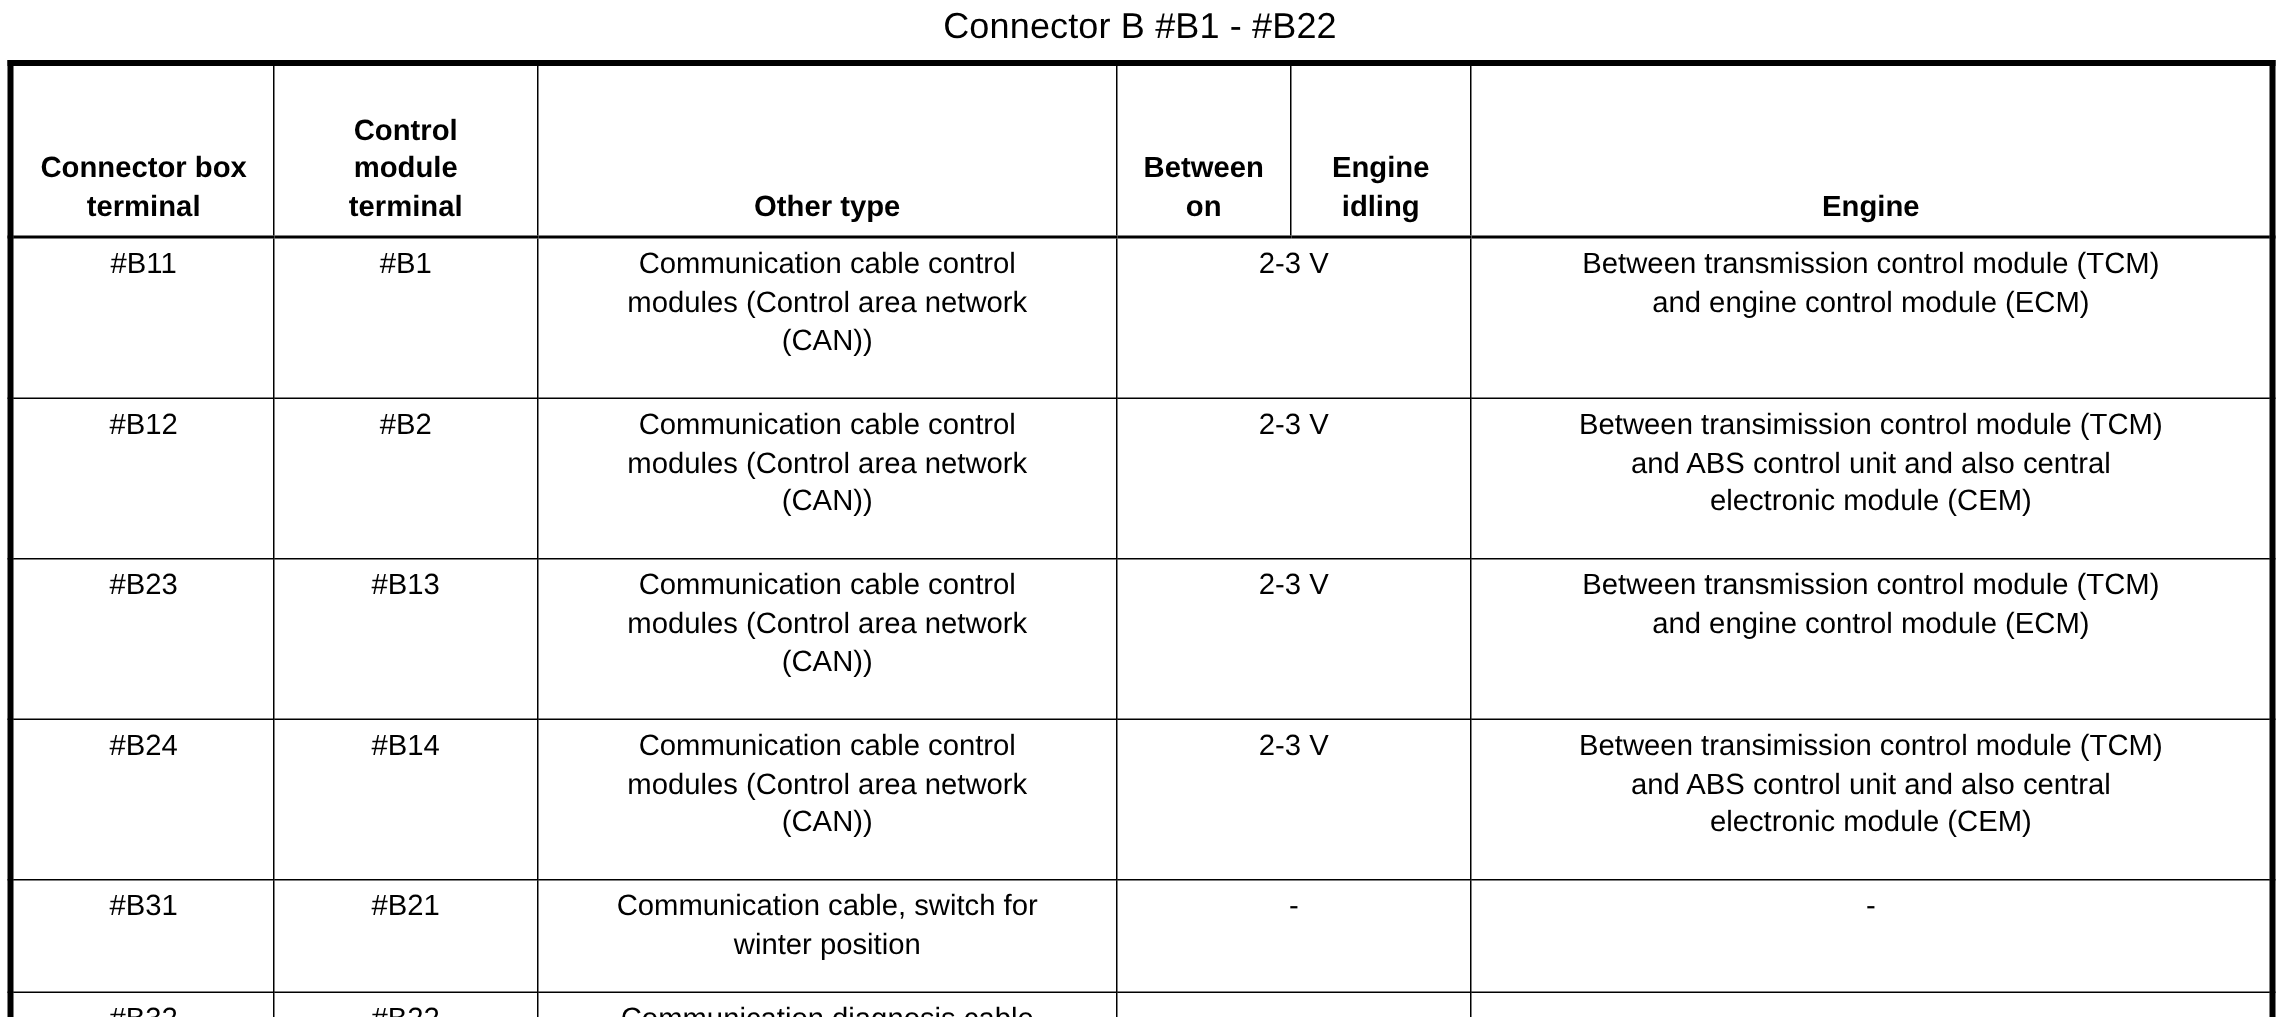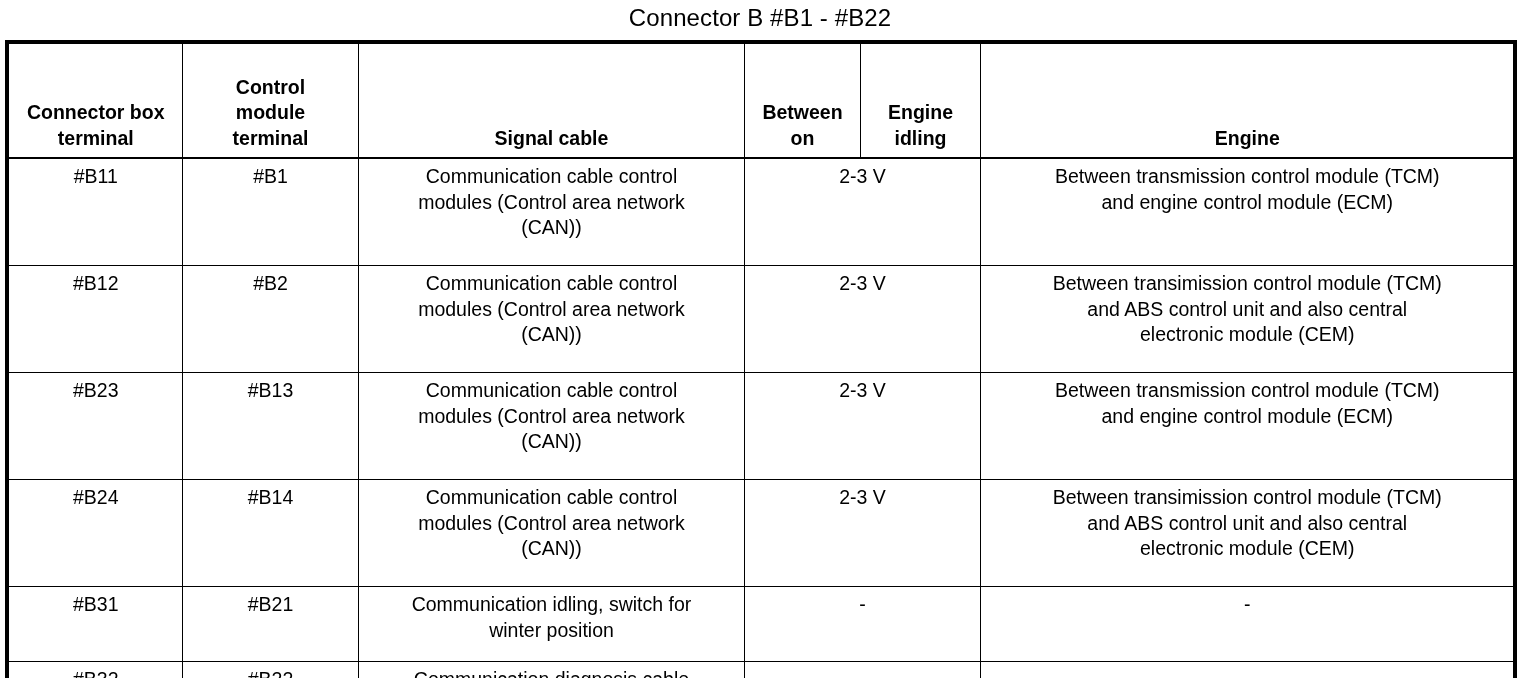--- a/index.html
+++ b/index.html
@@ -107,21 +107,21 @@
           <th>
             <span class="cell-text">Connector box
 terminal</span>
           </th>
           <th>
             <span class="cell-text">Control
 module
 terminal</span>
           </th>
           <th>
-            <span class="cell-text">Signal cable</span>
+            <span class="cell-text">Other type</span>
           </th>
           <th>
             <span class="cell-text">Between
 on</span>
           </th>
           <th>
             <span class="cell-text">Engine
 idling</span>
           </th>
           <th>
@@ -218,21 +218,21 @@
         </tr>
 
         <tr class="short-row">
           <td>
             <span class="cell-text">#B31</span>
           </td>
           <td>
             <span class="cell-text">#B21</span>
           </td>
           <td>
-            <span class="cell-text">Communication idling, switch for
+            <span class="cell-text">Communication cable, switch for
 winter position</span>
           </td>
           <td colspan="2">
             <span class="cell-text">-</span>
           </td>
           <td>
             <span class="cell-text">-</span>
           </td>
         </tr>
 

